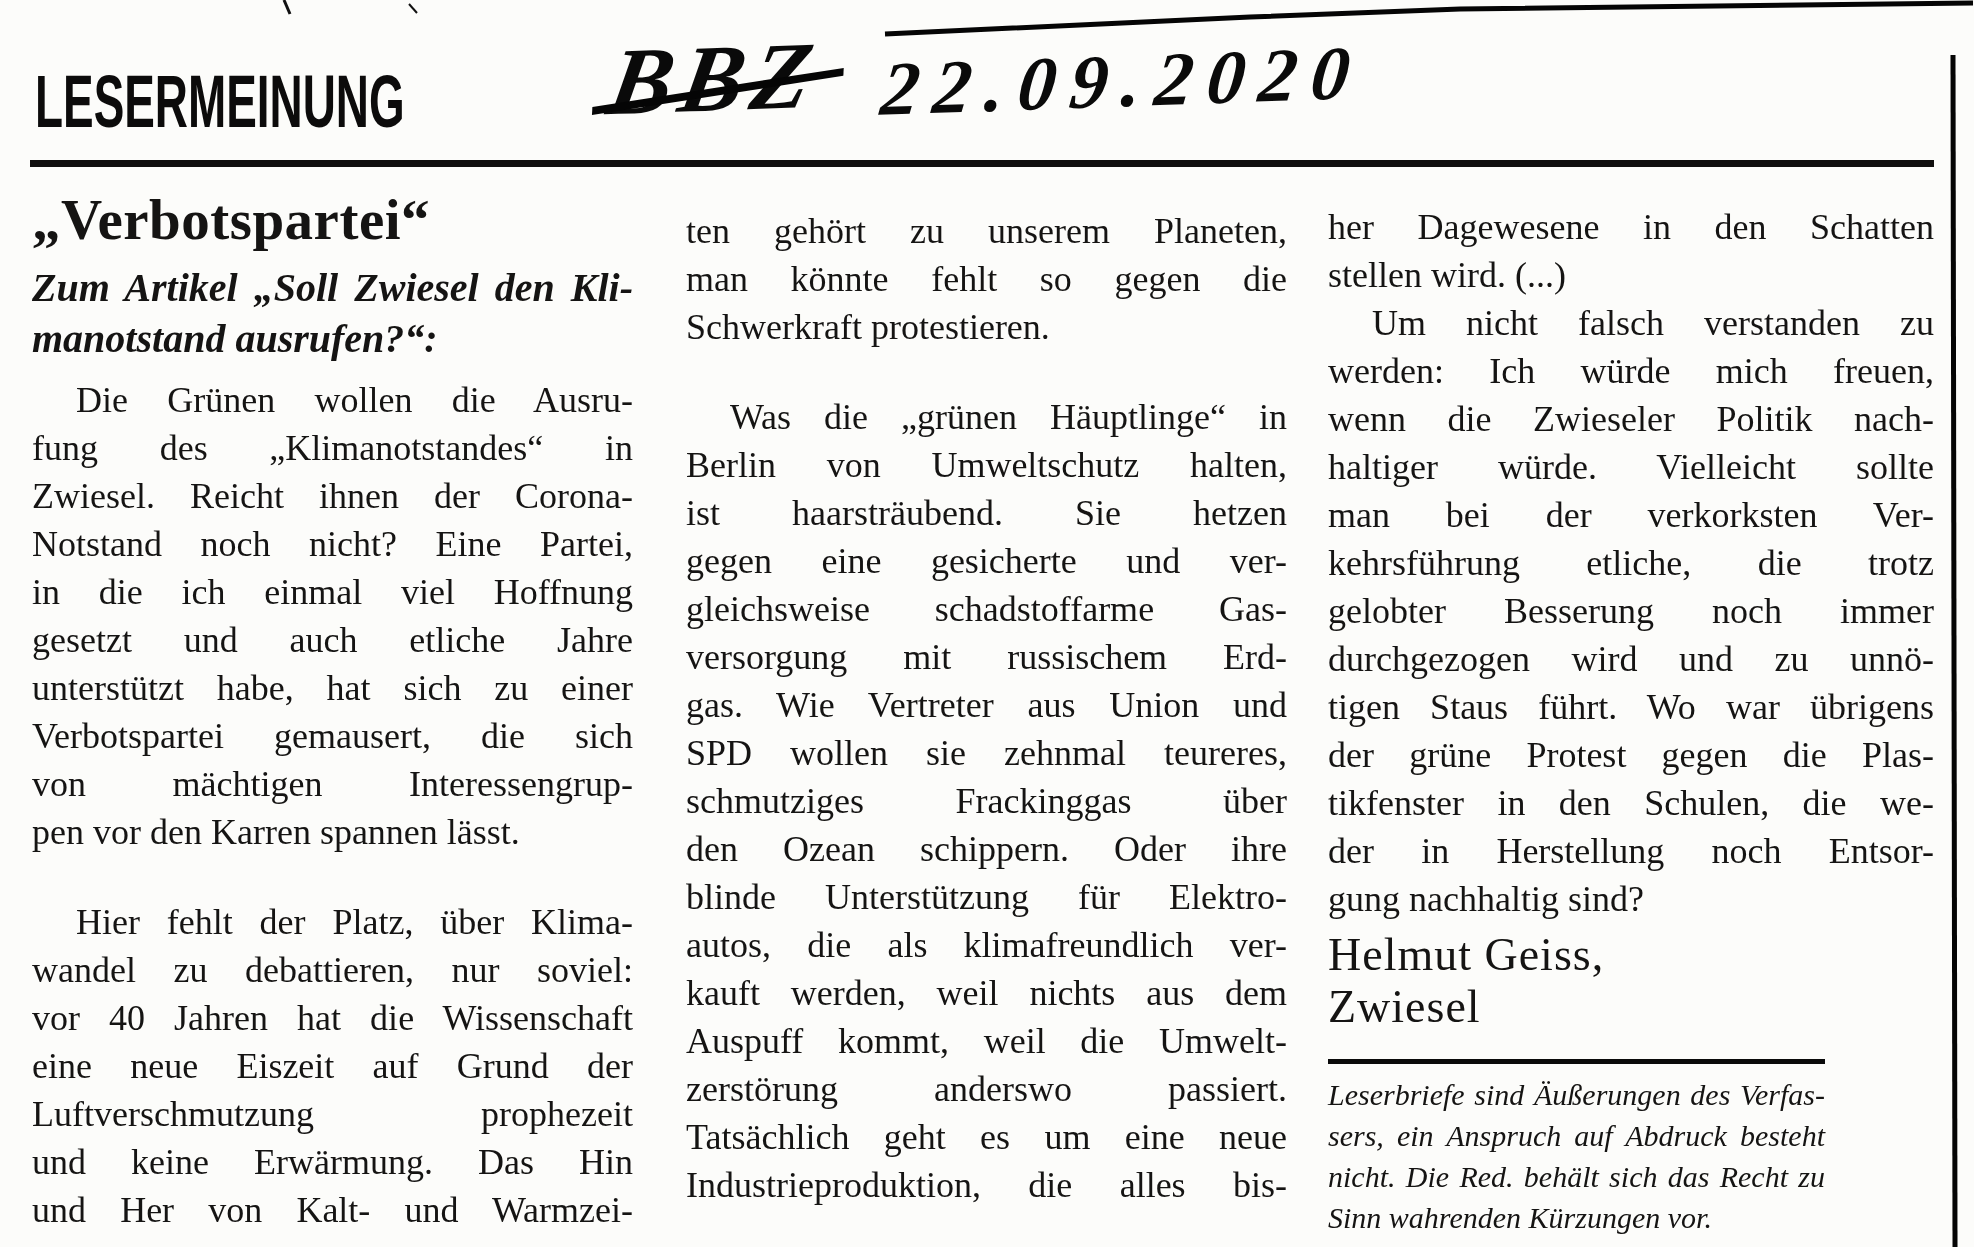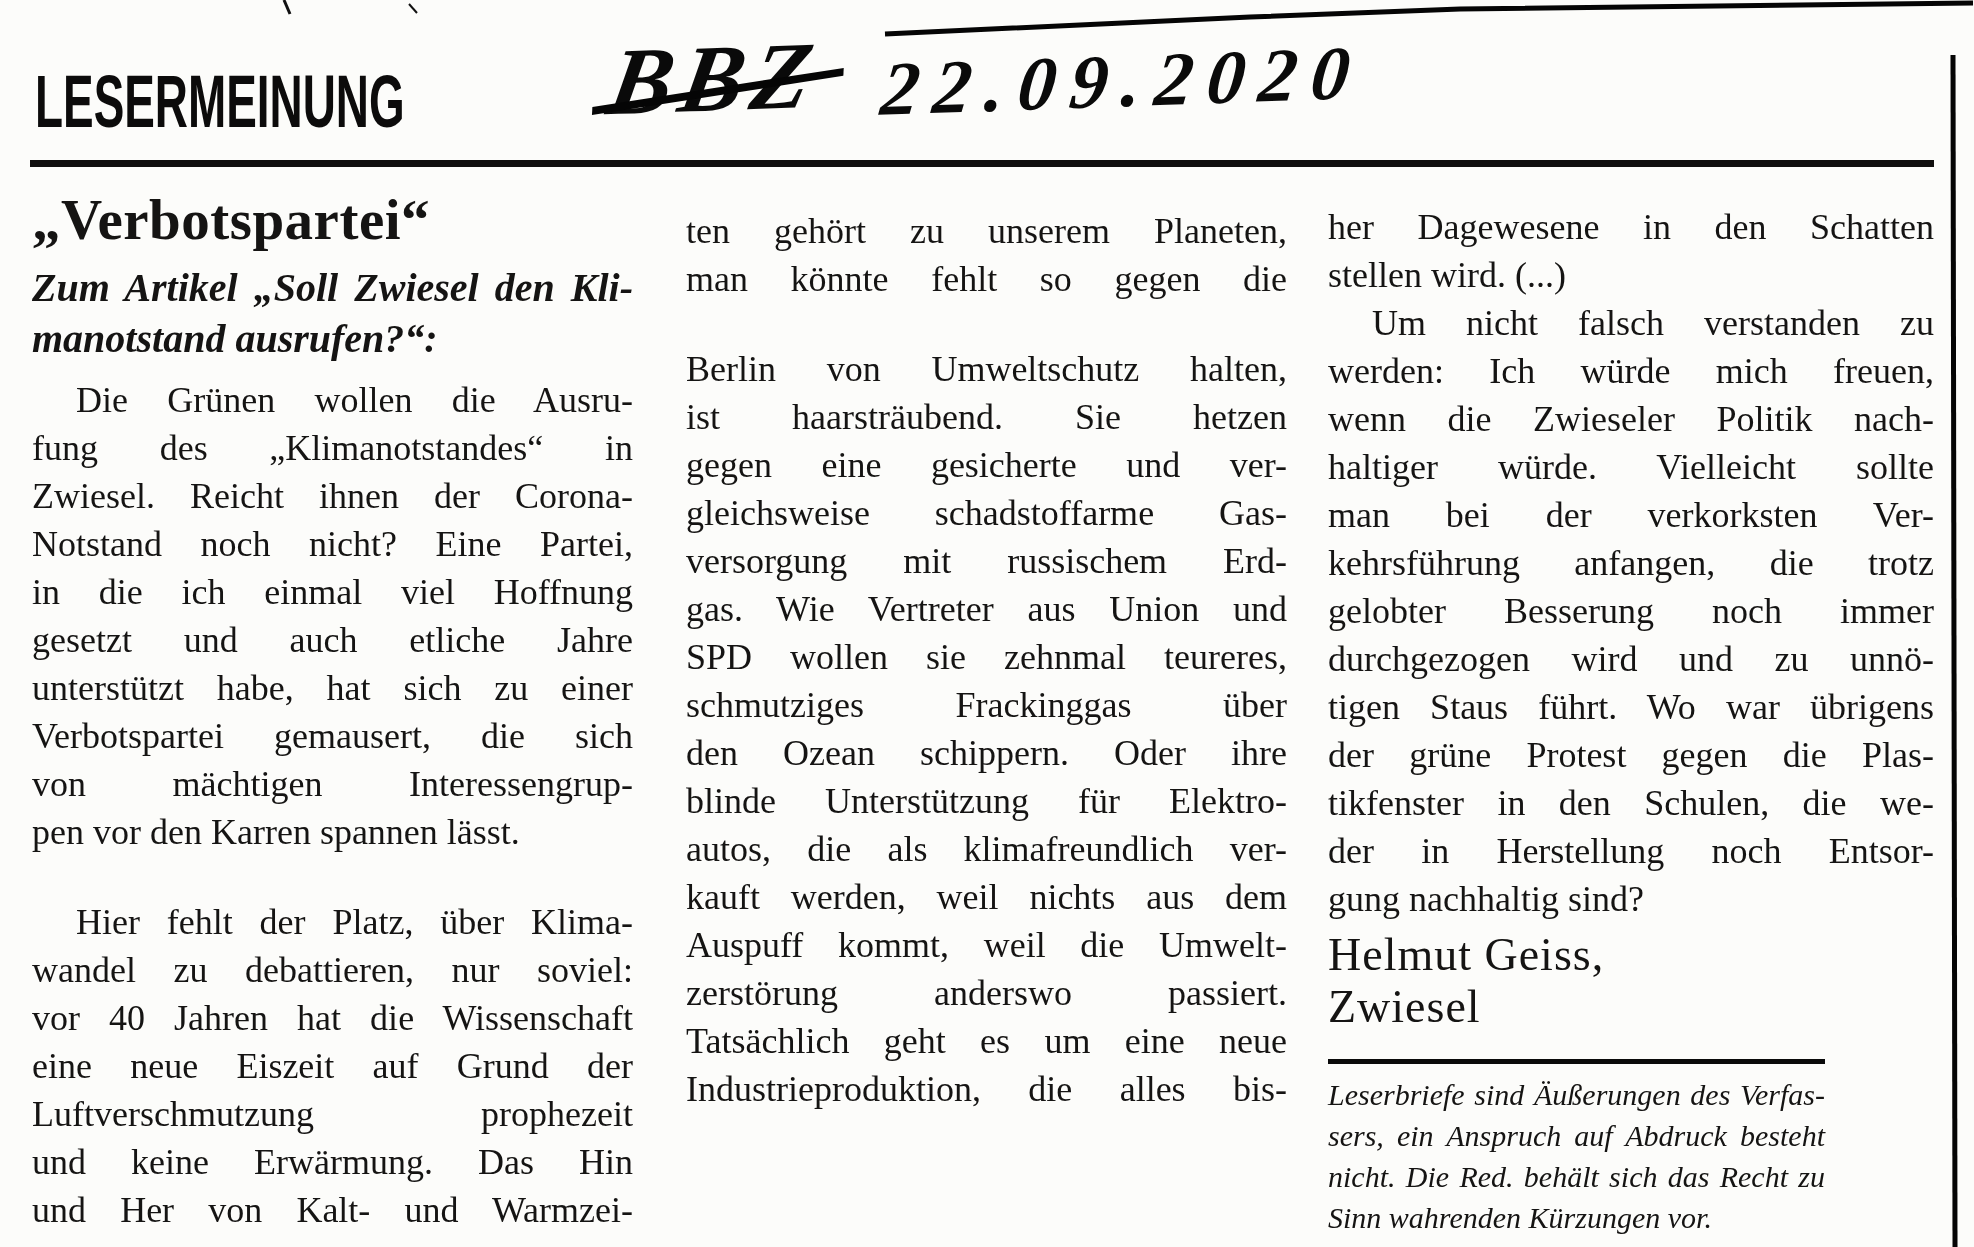--- a/index.html
+++ b/index.html
@@ -109,22 +109,24 @@
           <div class="ln">und Her von Kalt- und Warmzei-</div>
         </div>
       </div>
   </div>
 
   <div class="col col2">
     <div>
         <div class="para">
           <div class="ln">ten gehört zu unserem Planeten,</div>
           <div class="ln">man könnte fehlt so gegen die</div>
+          <div class="ln end">Schwerkraft protestieren.</div>
         </div>
         <div class="para gap">
+          <div class="ln ind">Was die „grünen Häuptlinge“ in</div>
           <div class="ln">Berlin von Umweltschutz halten,</div>
           <div class="ln">ist haarsträubend. Sie hetzen</div>
           <div class="ln">gegen eine gesicherte und ver-</div>
           <div class="ln">gleichsweise schadstoffarme Gas-</div>
           <div class="ln">versorgung mit russischem Erd-</div>
           <div class="ln">gas. Wie Vertreter aus Union und</div>
           <div class="ln">SPD wollen sie zehnmal teureres,</div>
           <div class="ln">schmutziges Frackinggas über</div>
           <div class="ln">den Ozean schippern. Oder ihre</div>
           <div class="ln">blinde Unterstützung für Elektro-</div>
@@ -143,21 +145,21 @@
         <div class="para">
           <div class="ln">her Dagewesene in den Schatten</div>
           <div class="ln end">stellen wird. (...)</div>
         </div>
         <div class="para">
           <div class="ln ind">Um nicht falsch verstanden zu</div>
           <div class="ln">werden: Ich würde mich freuen,</div>
           <div class="ln">wenn die Zwieseler Politik nach-</div>
           <div class="ln">haltiger würde. Vielleicht sollte</div>
           <div class="ln">man bei der verkorksten Ver-</div>
-          <div class="ln">kehrsführung anfangen, die trotz</div>
+          <div class="ln">kehrsführung etliche, die trotz</div>
           <div class="ln">gelobter Besserung noch immer</div>
           <div class="ln">durchgezogen wird und zu unnö-</div>
           <div class="ln">tigen Staus führt. Wo war übrigens</div>
           <div class="ln">der grüne Protest gegen die Plas-</div>
           <div class="ln">tikfenster in den Schulen, die we-</div>
           <div class="ln">der in Herstellung noch Entsor-</div>
           <div class="ln end">gung nachhaltig sind?</div>
         </div>
       </div>
     <div class="signature">

